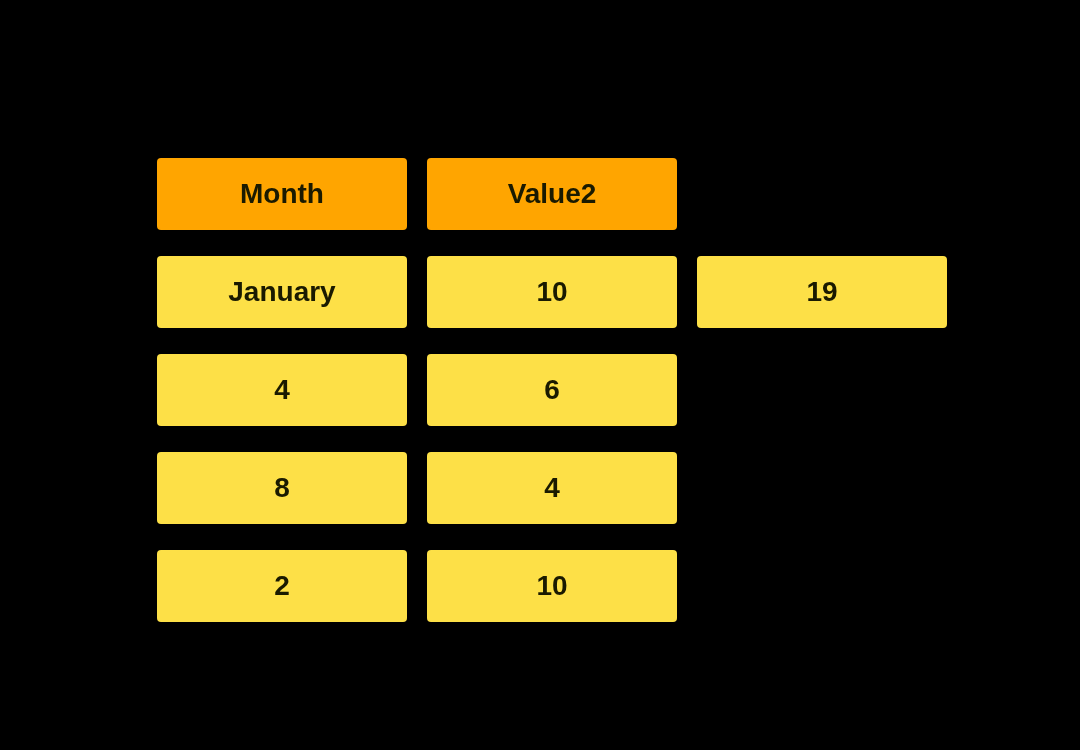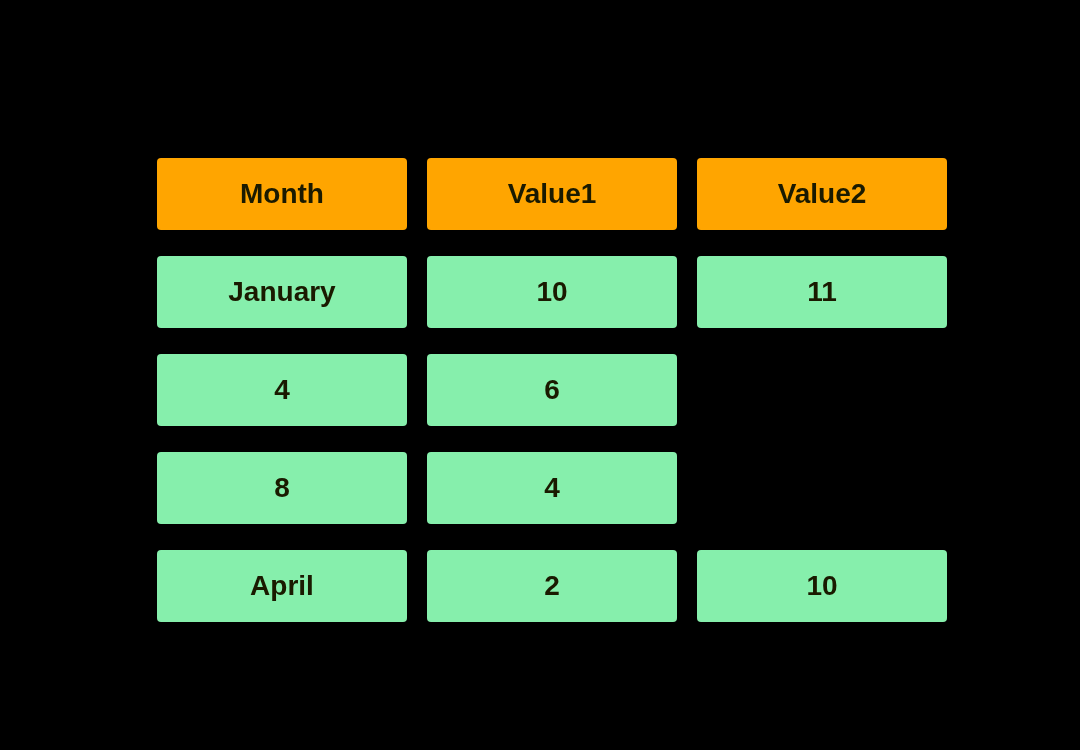--- a/index.html
+++ b/index.html
@@ -45,49 +45,46 @@
       font-weight: bold;
       color: #1a1a00;
       border-radius: 4px;
     }
 
     .cell-header {
       background-color: #FFA500;
     }
 
     .cell-data {
-      background-color: #86efac;
+      background-color: #fde047;
     }
   </style>
 </head>
 <body>
 
 <div class="table-container">
 
   <div class="table-row">
     <div class="cell cell-header">
       <span>Month</span>
-    </div>
-    <div class="cell cell-header">
-      <span>Value1</span>
     </div>
     <div class="cell cell-header">
       <span>Value2</span>
     </div>
   </div>
 
   <div class="table-row">
     <div class="cell cell-data">
       <span>January</span>
     </div>
     <div class="cell cell-data">
       <span>10</span>
     </div>
     <div class="cell cell-data">
-      <span>11</span>
+      <span>19</span>
     </div>
   </div>
 
   <div class="table-row">
     <div class="cell cell-data">
       <span>4</span>
     </div>
     <div class="cell cell-data">
       <span>6</span>
     </div>
@@ -97,23 +94,20 @@
     <div class="cell cell-data">
       <span>8</span>
     </div>
     <div class="cell cell-data">
       <span>4</span>
     </div>
   </div>
 
   <div class="table-row">
     <div class="cell cell-data">
-      <span>April</span>
-    </div>
-    <div class="cell cell-data">
       <span>2</span>
     </div>
     <div class="cell cell-data">
       <span>10</span>
     </div>
   </div>
 
 </div>
 
 </body></html>

